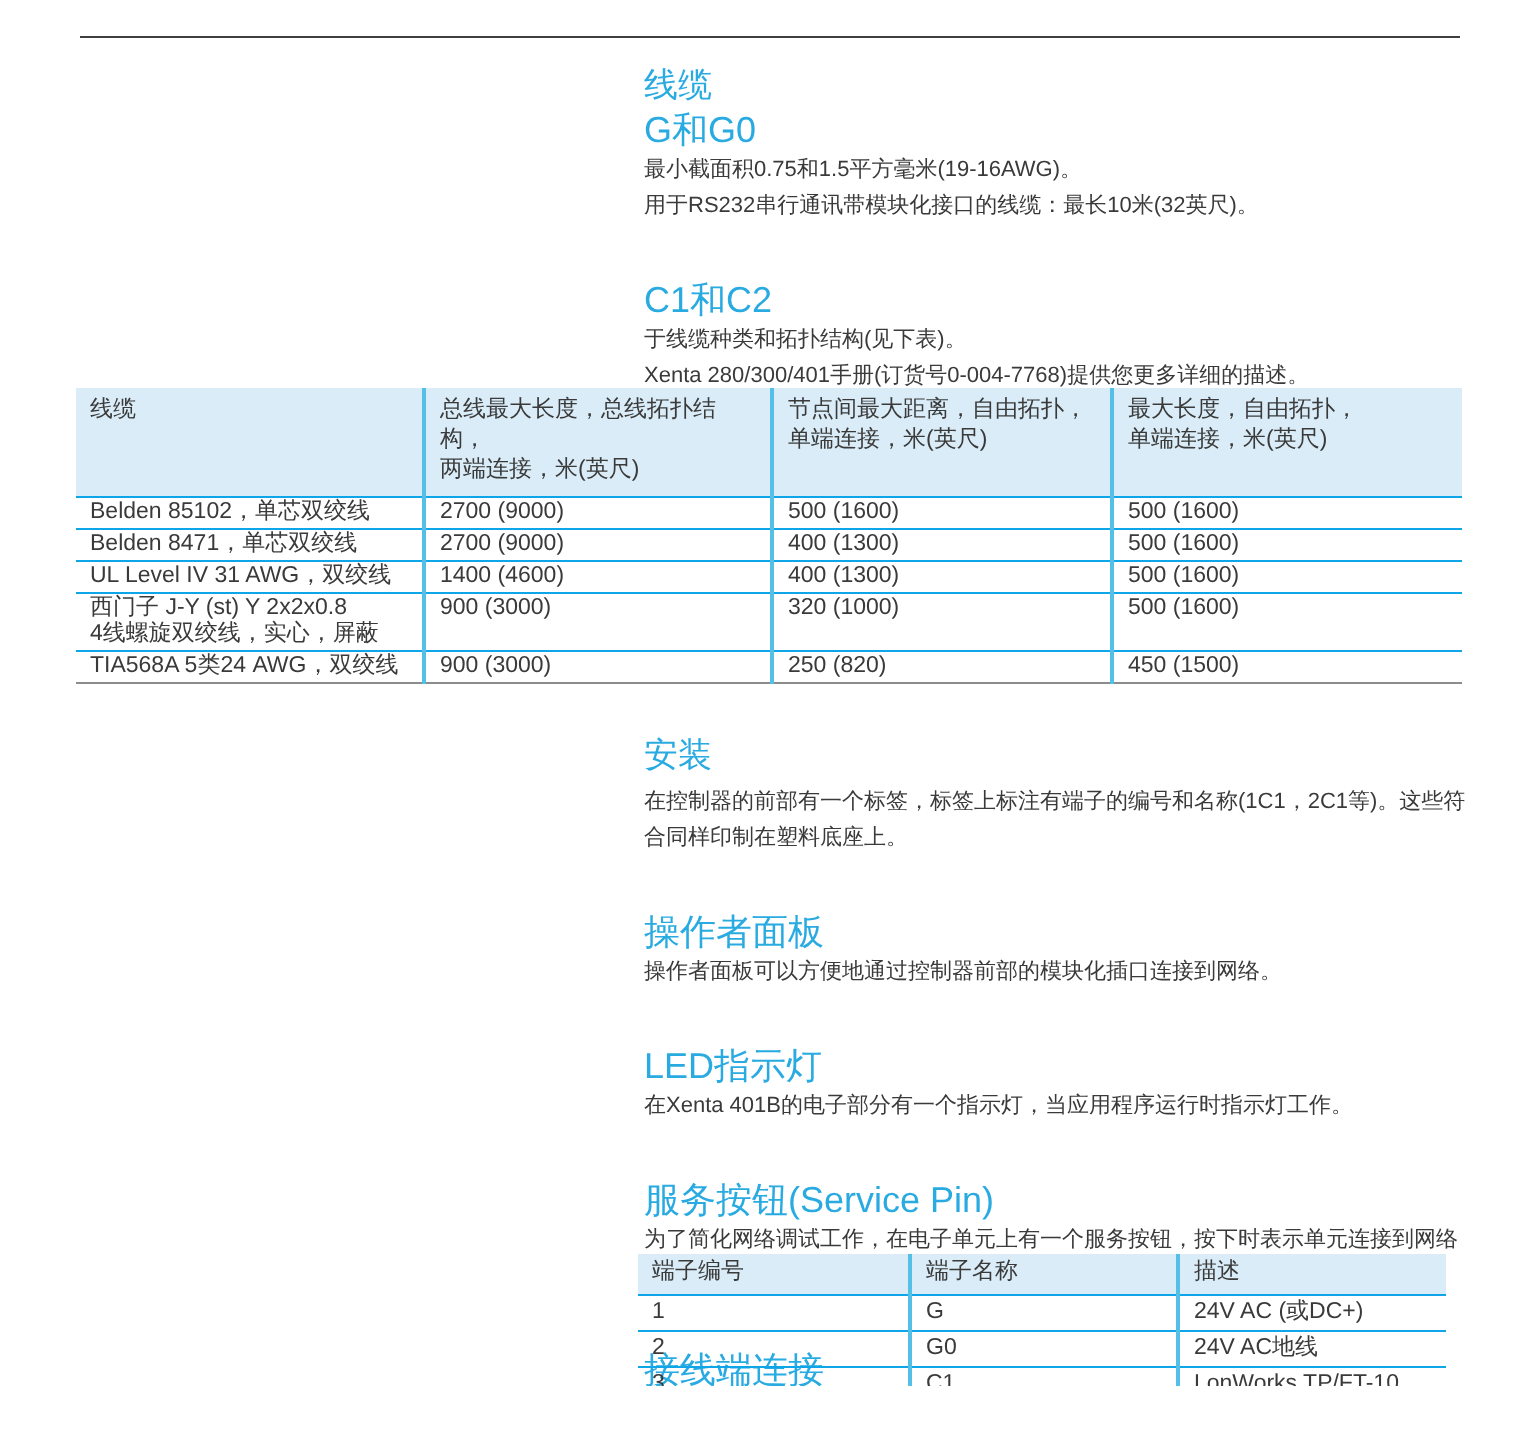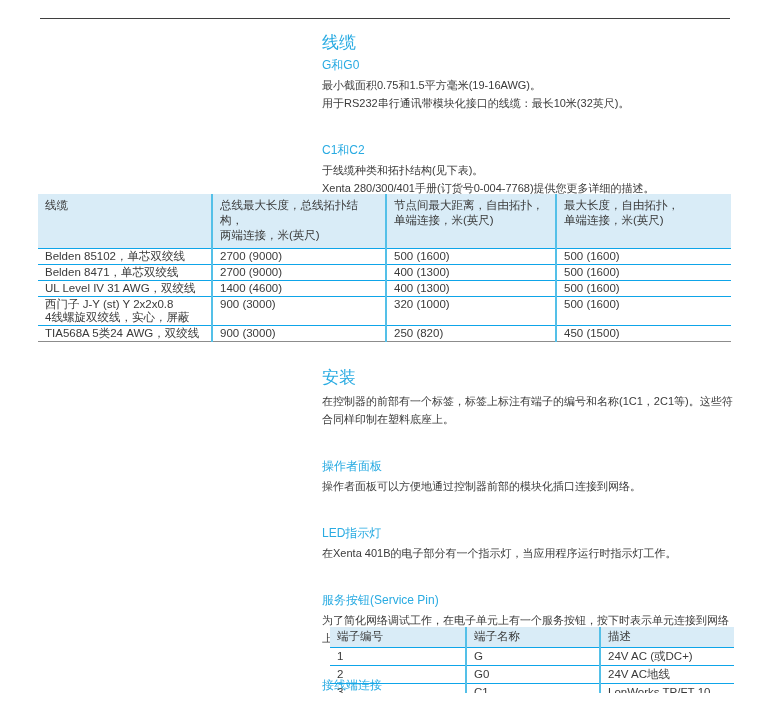--- a/index.html
+++ b/index.html
@@ -8,29 +8,29 @@
     font-family:"Liberation Sans","DejaVu Sans",sans-serif;
     color:#3a3a3a; overflow:hidden;
   }
   .top-rule { position:absolute; left:40px; top:18px; width:690px; height:1px; background:#3f3f3f; }
 
   .col-right { position:absolute; left:322px; width:422px; }
   .sec-cables { top:33px; }
   .sec-install { top:368px; }
 
   h1.sec-title { font-size:17px; line-height:20px; font-weight:normal; color:#29abe2; margin:0 0 4px 0; }
-  .subhead { font-size:12px; line-height:16px; color:#29abe2; margin:0 0 3px 0; }
+  .subhead { font-size:18px; line-height:16px; color:#29abe2; margin:0 0 3px 0; }
   .subhead.gap { margin-top:30px; }
   .bodyline { font-size:11px; line-height:18px; color:#3a3a3a; }
   .para { margin:0 0 0 0; }
 
   
   table { border-collapse:collapse; table-layout:fixed; }
   .cable-table { position:absolute; left:38px; top:194px; width:693px; font-size:11.5px; }
-  .terminal-table { position:absolute; left:330px; top:627px; width:404px; font-size:11.5px; }
+  .terminal-table { position:absolute; left:319px; top:627px; width:404px; font-size:11.5px; }
 
   th {
     background:#d9ecf7; text-align:left; font-weight:normal;
     padding:4px 7px 5px 7px; vertical-align:top; line-height:15px; color:#3a3a3a;
   }
   .terminal-table th { padding:2px 7px 3px 7px; }
   td {
     padding:1px 7px; line-height:13px; vertical-align:top;
     border-top:1px solid #0ea5e9; color:#3a3a3a;
   }

